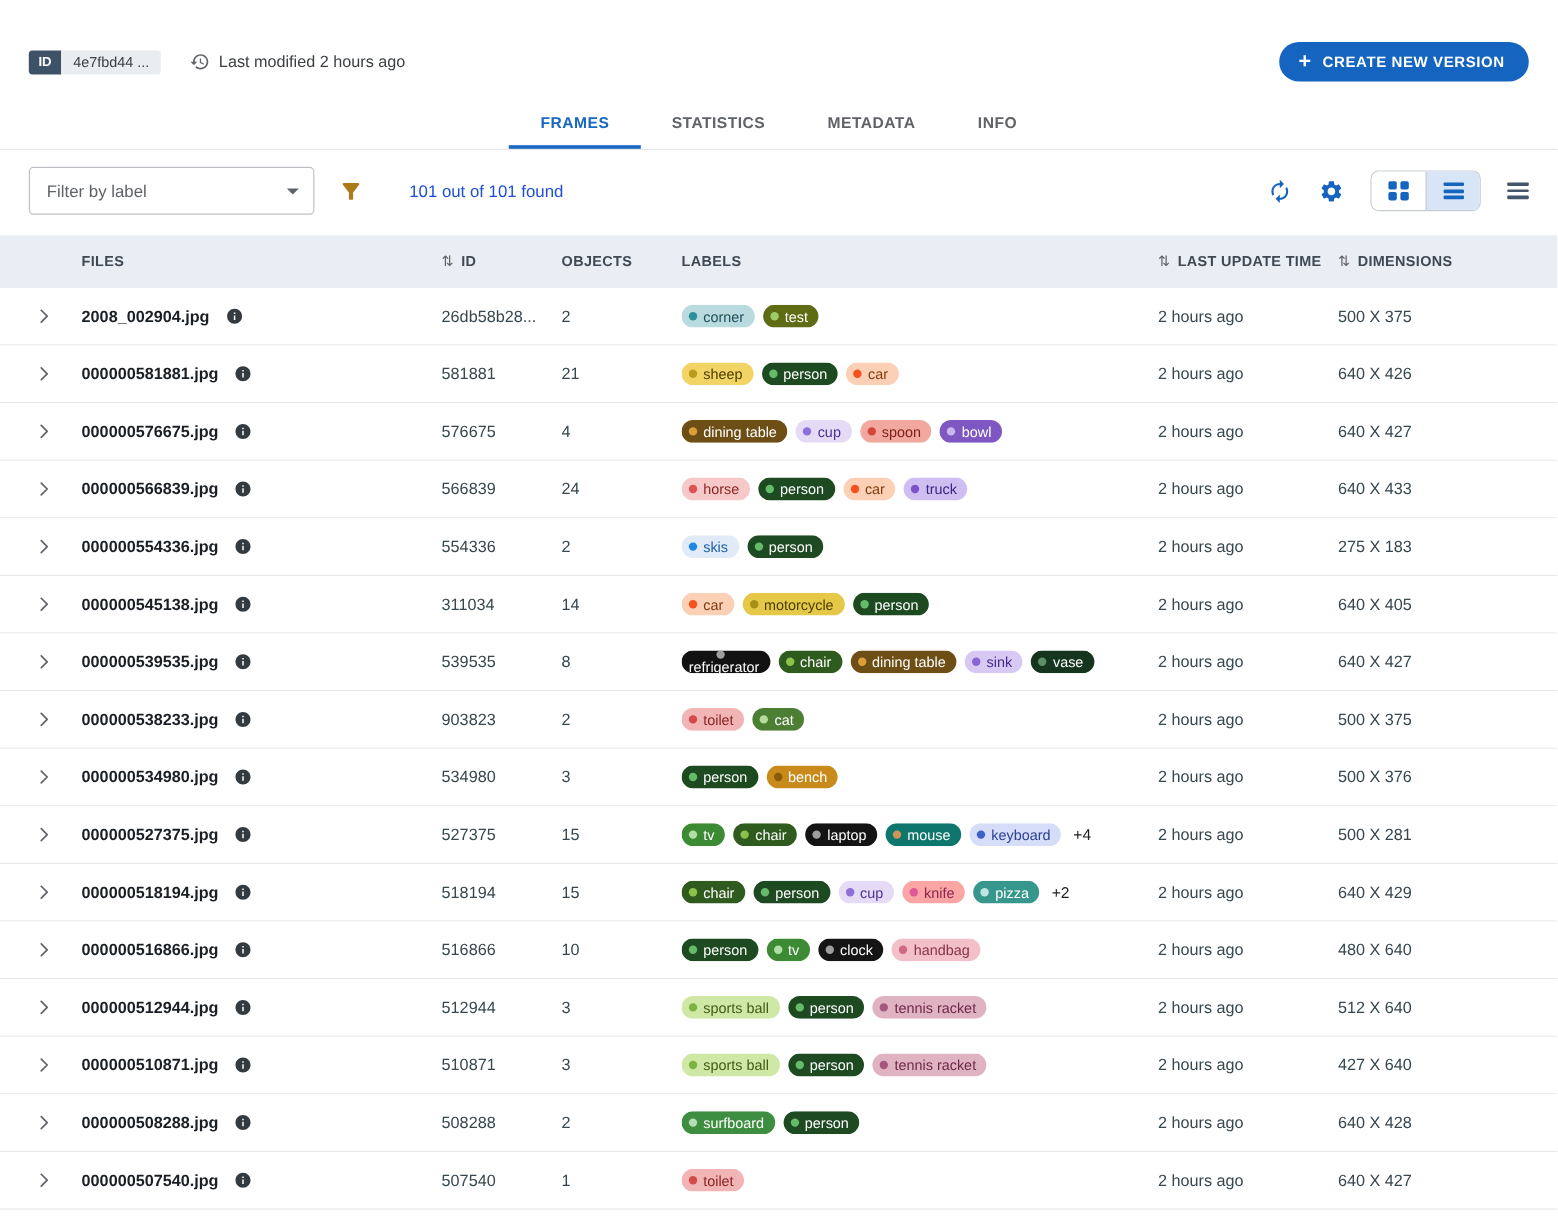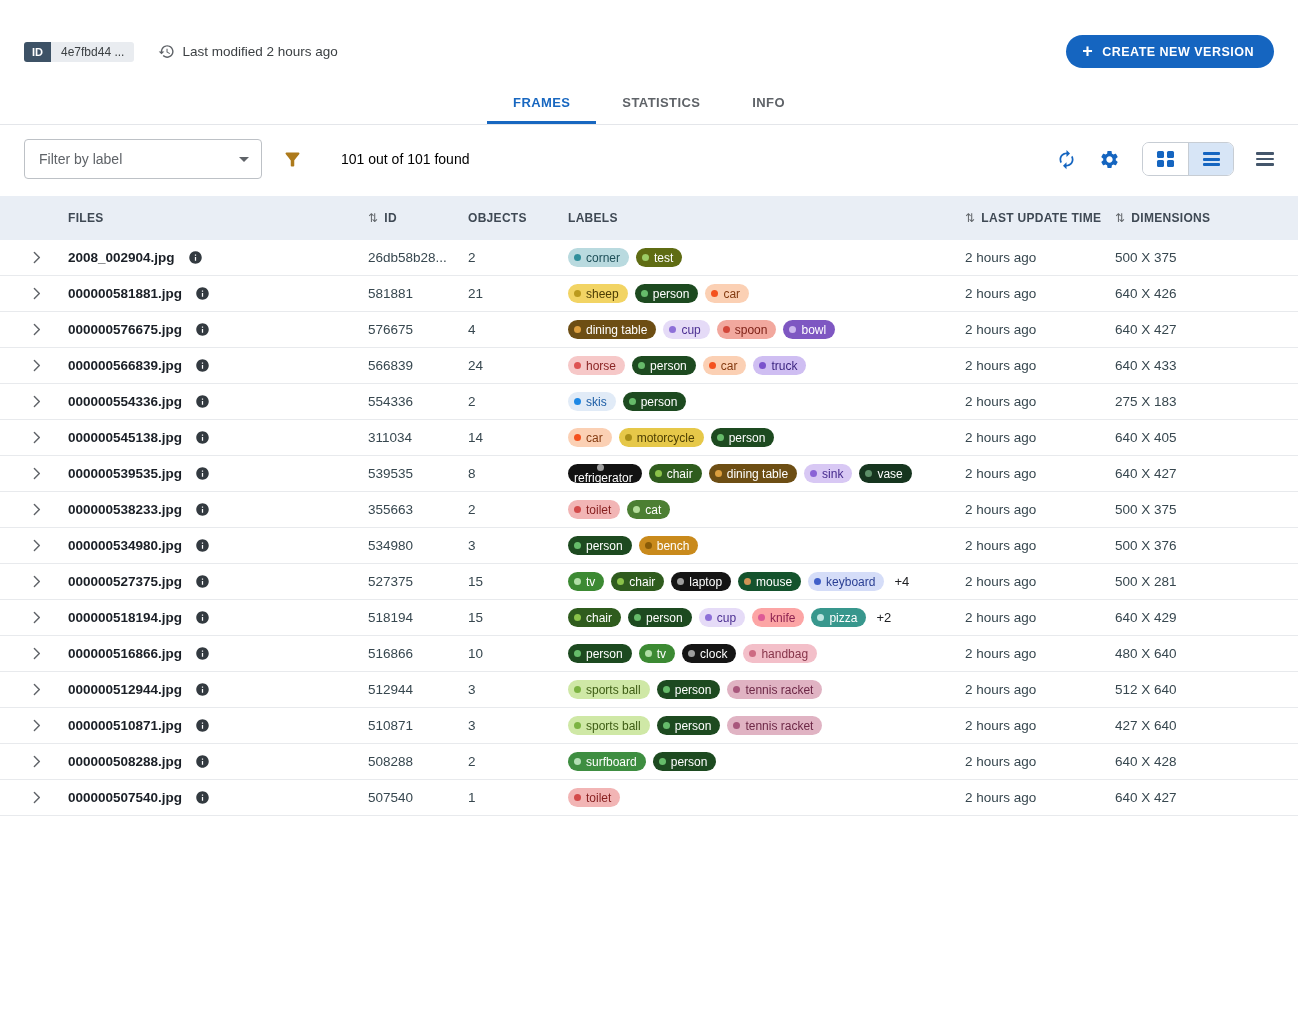--- a/index.html
+++ b/index.html
@@ -34,21 +34,21 @@
   
   .toolbar { display:flex; align-items:center; padding:14px 24px 0; }
   .filter-select { width:238px; height:40px; border:1px solid #bdc1c6; border-radius:4px;
     display:flex; align-items:center; justify-content:space-between;
     padding:0 12px 0 14px; color:#5f6368; font-size:14px; background:#fff; cursor:pointer; }
   .caret { width:0; height:0; border-left:5px solid transparent;
     border-right:5px solid transparent; border-top:5px solid #5f6368; }
   .funnel-btn { margin-left:20px; background:none; border:none; cursor:pointer;
     display:flex; align-items:center; }
   .funnel-btn svg { width:21px; height:21px; }
-  .results { margin-left:38px; font-size:14px; color:#000000; }
+  .results { margin-left:38px; font-size:14px; color:#1d4ed8; }
   .toolbar-right { margin-left:auto; display:flex; align-items:center; gap:22px; }
   .icon-btn { background:none; border:none; cursor:pointer; display:flex; align-items:center; }
   .icon-btn svg { width:21px; height:21px; }
   .segmented { display:flex; border:1px solid #c7cdd4; border-radius:7px;
     overflow:hidden; height:34px; }
   .segment { width:45px; display:flex; align-items:center; justify-content:center;
     background:#fff; border:none; cursor:pointer; }
   .segment + .segment { border-left:1px solid #c7cdd4; }
   .segment.active { background:#d7e5f6; }
   .grid-icon { display:grid; grid-template-columns:7px 7px; gap:2.5px; }
@@ -60,21 +60,21 @@
 
   
   .table { margin-top:17px; }
   .thead, .tr { display:grid; padding-left:24px;
     grid-template-columns:44px 300px 100px 100px 397px 150px 1fr; align-items:center; }
   .thead { background:#e9eef5; height:44px; font-size:12px; font-weight:700;
     color:#3f4954; letter-spacing:.3px; }
   .th { display:flex; align-items:center; gap:6px; cursor:pointer; }
   .sort { font-family:"DejaVu Sans", sans-serif; font-size:12px; font-weight:400;
     color:#5f6368; }
-  .tr { height:36px; border-bottom:1px solid #e8eaed; background:#fff;
+  .tr { height:48px; border-bottom:1px solid #e8eaed; background:#fff;
     font-size:13.5px; color:#37474f; }
   .td-chevron { display:flex; padding-left:4px; }
   .chev { display:flex; cursor:pointer; }
   .chev svg { width:17px; height:17px; }
   .td-file { display:flex; align-items:center; gap:13px; }
   .fname { font-weight:700; color:#1a1f26; cursor:pointer; }
   .info { display:flex; cursor:pointer; }
   .info svg { width:15px; height:15px; }
   .td-labels { display:flex; align-items:center; overflow:hidden; white-space:nowrap; }
   .chip { display:inline-flex; align-items:center; height:19px; border-radius:10px;
@@ -103,20 +103,21 @@
     <button class="create-btn">
       <span class="plus">+</span>
       <span>CREATE NEW VERSION</span>
     </button>
   </div>
 </div>
 
 <nav class="tabs">
   <div class="tab active">FRAMES</div>
   <div class="tab">STATISTICS</div>
+  <div class="tab">METADATA</div>
   <div class="tab">INFO</div>
 </nav>
 
 <div class="toolbar">
   <div class="filter-select">
     <span>Filter by label</span>
     <span class="caret"></span>
   </div>
   <button class="funnel-btn">
     <svg viewBox="0 0 24 24">
@@ -457,21 +458,21 @@
       </span>
     </div>
     <div class="td td-file">
       <span class="fname">000000538233.jpg</span>
       <span class="info">
         <svg viewBox="0 0 24 24">
               <path fill="#333a40" d="M12 2C6.48 2 2 6.48 2 12s4.48 10 10 10 10-4.48 10-10S17.52 2 12 2zm1 15h-2v-6h2v6zm0-8h-2V7h2v2z"></path>
             </svg>
       </span>
     </div>
-    <div class="td td-id">355663</div>
+    <div class="td td-id">903823</div>
     <div class="td td-obj">2</div>
     <div class="td td-labels">
           <span class="chip" style="background-color: rgb(242, 181, 181); color: rgb(134, 31, 31);">
             <span class="dot" style="background-color: rgb(211, 74, 74);"></span>
             <span>toilet</span>
           </span>
           <span class="chip" style="background-color: rgb(76, 127, 51); color: rgb(255, 255, 255);">
             <span class="dot" style="background-color: rgb(180, 221, 154);"></span>
             <span>cat</span>
           </span>
@@ -536,21 +537,21 @@
             <span>tv</span>
           </span>
           <span class="chip" style="background-color: rgb(47, 92, 30); color: rgb(255, 255, 255);">
             <span class="dot" style="background-color: rgb(139, 195, 74);"></span>
             <span>chair</span>
           </span>
           <span class="chip" style="background-color: rgb(20, 20, 20); color: rgb(255, 255, 255);">
             <span class="dot" style="background-color: rgb(158, 158, 158);"></span>
             <span>laptop</span>
           </span>
-          <span class="chip" style="background-color: #14532d; color: rgb(255, 255, 255);">
+          <span class="chip" style="background-color: #0f766e; color: rgb(255, 255, 255);">
             <span class="dot" style="background-color: rgb(208, 148, 85);"></span>
             <span>mouse</span>
           </span>
           <span class="chip" style="background-color: rgb(213, 221, 248); color: rgb(42, 63, 147);">
             <span class="dot" style="background-color: rgb(63, 95, 201);"></span>
             <span>keyboard</span>
           </span>
           <span class="more">+4</span>
         </div>
     <div class="td td-upd">2 hours ago</div>

